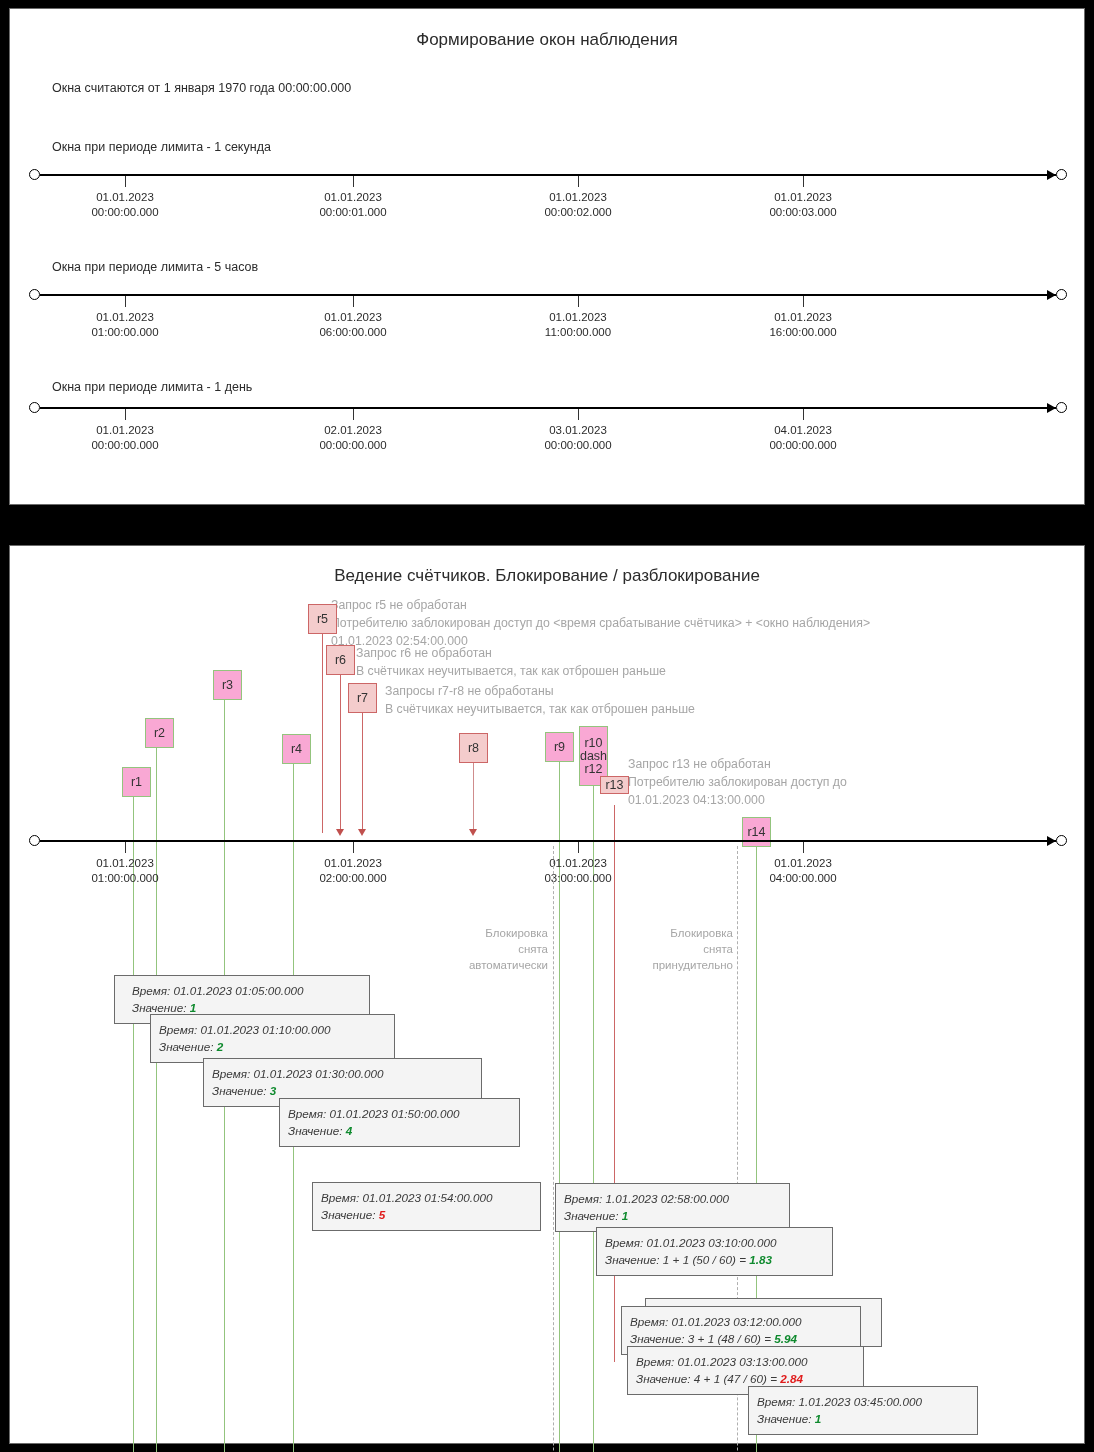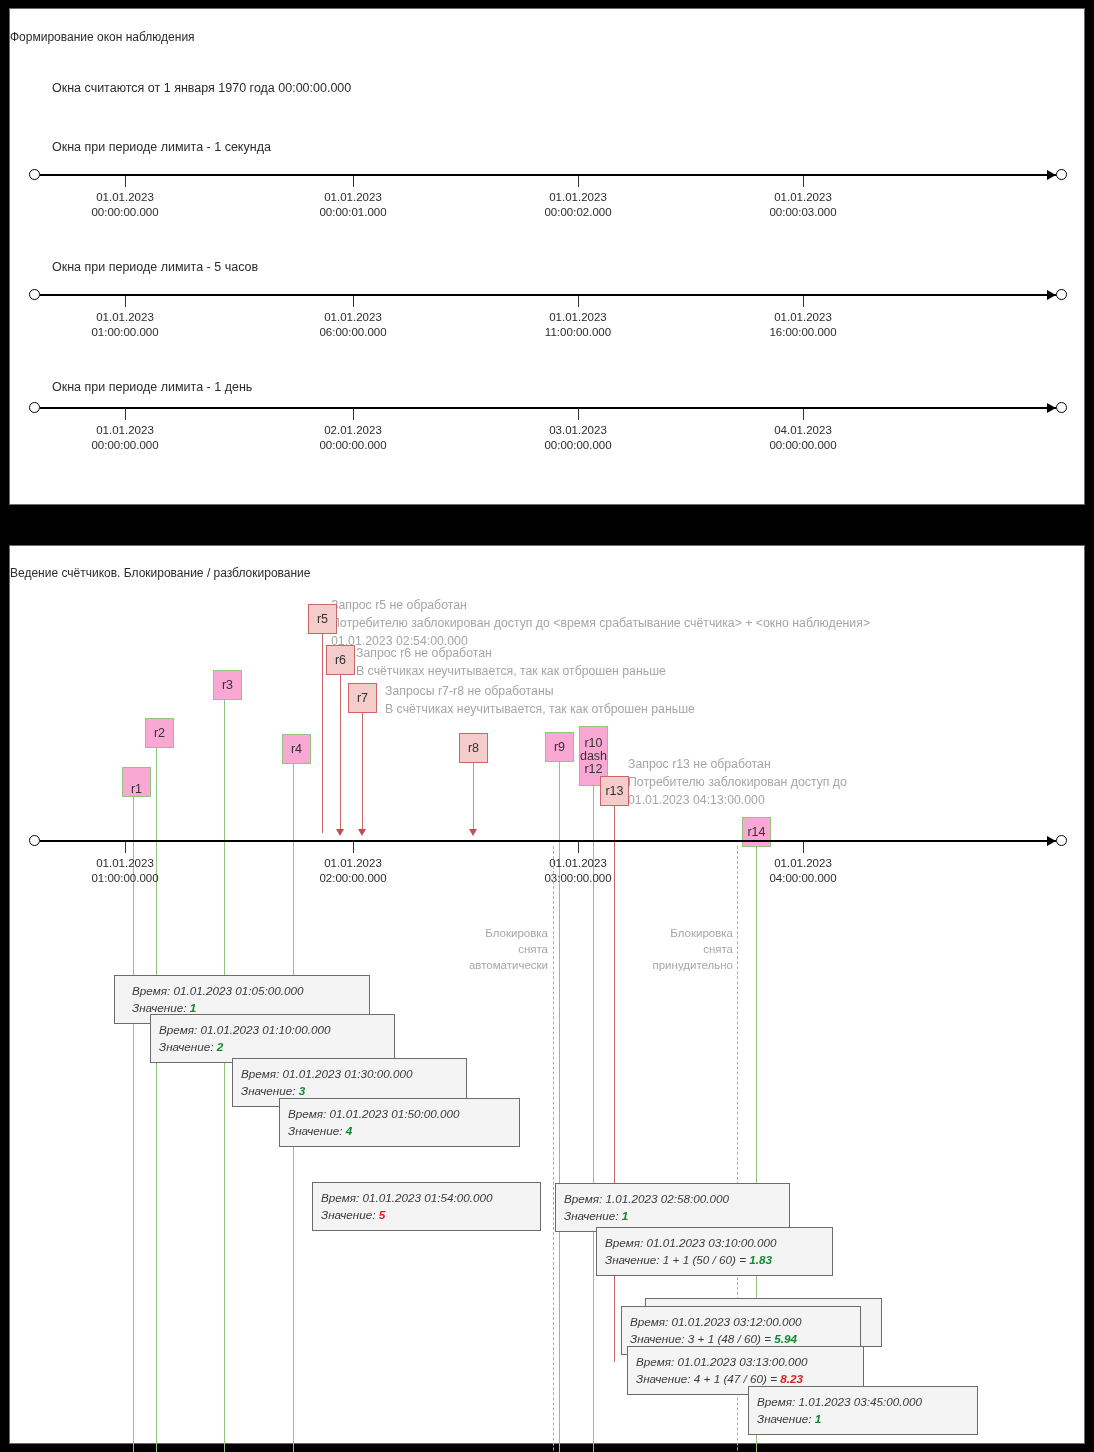--- a/index.html
+++ b/index.html
@@ -1,21 +1,21 @@
 <!DOCTYPE html>
 <html><head>
 <meta charset="utf-8">
 <style>
   html,body{margin:0;padding:0;background:#000;}
   body{width:1094px;height:1452px;font-family:"Liberation Sans",sans-serif;overflow:hidden;}
   .panel{position:absolute;left:9px;background:#fff;border:1px solid #6b6b6b;box-sizing:border-box;}
   #panel-windows{top:8px;width:1076px;height:497px;}
   #panel-counters{top:545px;width:1076px;height:899px;}
 
-  .ptitle{position:absolute;width:100%;text-align:left;font-size:12px;color:#2b2b2b;}
+  .ptitle{position:absolute;width:100%;text-align:center;font-size:17px;color:#2b2b2b;}
   .note{position:absolute;font-size:12.5px;color:#2b2b2b;white-space:nowrap;}
 
   
   .tl{position:absolute;left:30px;right:28px;height:2px;background:#000;}
   .tl-start{position:absolute;width:11px;height:11px;border:1.4px solid #000;border-radius:50%;background:#fff;box-sizing:border-box;left:-11px;top:-5px;}
   .tl-end{position:absolute;width:11px;height:11px;border:1.4px solid #000;border-radius:50%;background:#fff;box-sizing:border-box;right:-11px;top:-5px;}
   .tl-arrow{position:absolute;right:0px;top:-4px;width:0;height:0;border-left:9px solid #000;border-top:5px solid transparent;border-bottom:5px solid transparent;}
   .tick{position:absolute;top:2px;width:1.3px;height:11px;background:#333;}
   .ticklabel{position:absolute;top:16px;transform:translateX(-50%);text-align:center;font-size:11.5px;color:#2b2b2b;line-height:15px;white-space:nowrap;}
 
@@ -168,21 +168,21 @@
 
   <div class="stem bad" style="left:312px;top:87px;height:200px;"></div>
   <div class="stem bad" style="left:330px;top:128px;height:155px;"></div>
   <div class="stemarrow" style="left:326px;top:283px;"></div>
   <div class="stem bad" style="left:352px;top:166px;height:117px;"></div>
   <div class="stemarrow" style="left:348px;top:283px;"></div>
   <div class="stem fade" style="left:463px;top:216px;height:67px;"></div>
   <div class="stemarrow" style="left:459px;top:283px;"></div>
   <div class="stem bad" style="left:604px;top:259px;height:557px;"></div>
 
-  <div class="reqbox ok" style="left:112px;top:221px;height:30px;justify-content:flex-end;">
+  <div class="reqbox ok" style="left:112px;top:221px;height:30px;">
       <span>r1</span>
     </div>
   <div class="reqbox ok" style="left:135px;top:172px;height:30px;">
       <span>r2</span>
     </div>
   <div class="reqbox ok" style="left:203px;top:124px;height:30px;">
       <span>r3</span>
     </div>
   <div class="reqbox ok" style="left:272px;top:188px;height:30px;">
       <span>r4</span>
@@ -200,21 +200,21 @@
       <span>r8</span>
     </div>
   <div class="reqbox ok" style="left:535px;top:186px;height:30px;">
       <span>r9</span>
     </div>
   <div class="reqbox ok" style="left:569px;top:180px;height:60px;">
     <span>r10</span>
     <span>dash</span>
     <span>r12</span>
   </div>
-  <div class="reqbox bad" style="left:590px;top:230px;height:30px;">
+  <div class="reqbox bad" style="left:590px;top:230px;height:18px;">
       <span>r13</span>
     </div>
   <div class="reqbox ok" style="left:732px;top:271px;height:30px;">
       <span>r14</span>
     </div>
 
   <div class="tl" style="top:294px;">
     <div class="tl-start"></div>
     <div class="tl-end"></div>
     <div class="tl-arrow"></div>
@@ -255,21 +255,21 @@
   </div>
 
   <div class="cbox" style="left:104px;top:429px;width:256px;height:49px;padding-left:17px;">
     <div><span>Время:</span> <span>01.01.2023 01:05:00.000</span></div>
     <div><span>Значение:</span> <b class="g">1</b></div>
   </div>
   <div class="cbox" style="left:140px;top:468px;width:245px;height:49px;padding-left:8px;">
     <div><span>Время:</span> <span>01.01.2023 01:10:00.000</span></div>
     <div><span>Значение:</span> <b class="g">2</b></div>
   </div>
-  <div class="cbox" style="left:222px;top:512px;width:235px;height:49px;">
+  <div class="cbox" style="left:193px;top:512px;width:279px;height:49px;">
     <div><span>Время:</span> <span>01.01.2023 01:30:00.000</span></div>
     <div><span>Значение:</span> <b class="g">3</b></div>
   </div>
   <div class="cbox" style="left:269px;top:552px;width:241px;height:49px;">
     <div><span>Время:</span> <span>01.01.2023 01:50:00.000</span></div>
     <div><span>Значение:</span> <b class="g">4</b></div>
   </div>
   <div class="cbox" style="left:302px;top:593px;width:229px;height:49px;margin-top:43px;">
     <div><span>Время:</span> <span>01.01.2023 01:54:00.000</span></div>
     <div><span>Значение:</span> <b class="r">5</b></div>
@@ -286,20 +286,20 @@
   <div class="cbox" style="left:606px;top:752px;width:237px;height:49px;margin-left:29px;">
     <div><span>Время:</span> <span>01.01.2023 03:11:00.000</span></div>
     <div><span>Значение:</span> <span>2 + 1 (49 / 60) =</span> <b class="g">2.81</b></div>
   </div>
   <div class="cbox" style="left:611px;top:760px;width:240px;height:49px;">
     <div><span>Время:</span> <span>01.01.2023 03:12:00.000</span></div>
     <div><span>Значение:</span> <span>3 + 1 (48 / 60) =</span> <b class="g">5.94</b></div>
   </div>
   <div class="cbox" style="left:617px;top:800px;width:237px;height:49px;">
     <div><span>Время:</span> <span>01.01.2023 03:13:00.000</span></div>
-    <div><span>Значение:</span> <span>4 + 1 (47 / 60) =</span> <b class="r">8.23</b></div>
+    <div><span>Значение:</span> <span>4 + 1 (47 / 60) =</span> <b class="r">2.84</b></div>
   </div>
   <div class="cbox" style="left:738px;top:840px;width:230px;height:49px;">
     <div><span>Время:</span> <span>1.01.2023 03:45:00.000</span></div>
     <div><span>Значение:</span> <b class="g">1</b></div>
   </div>
 
 </div>
 
 </body></html>

